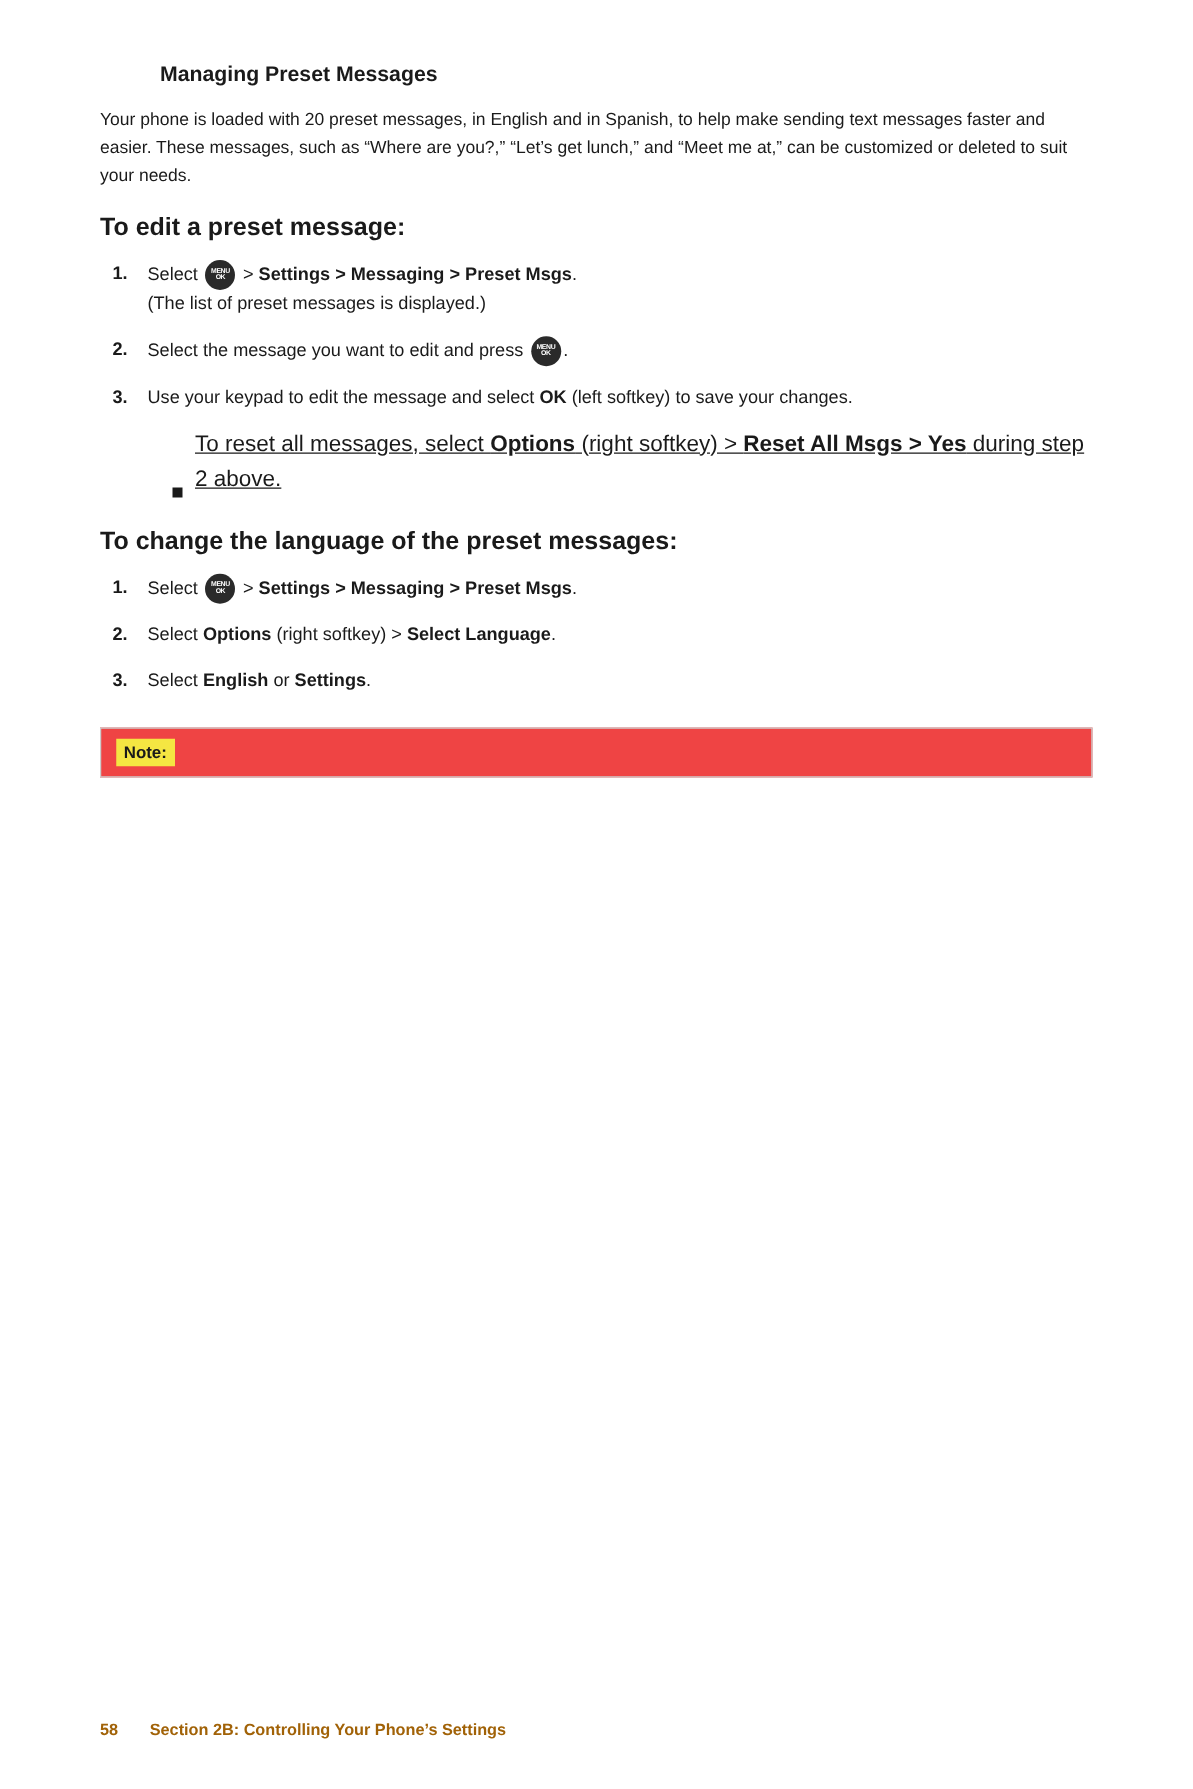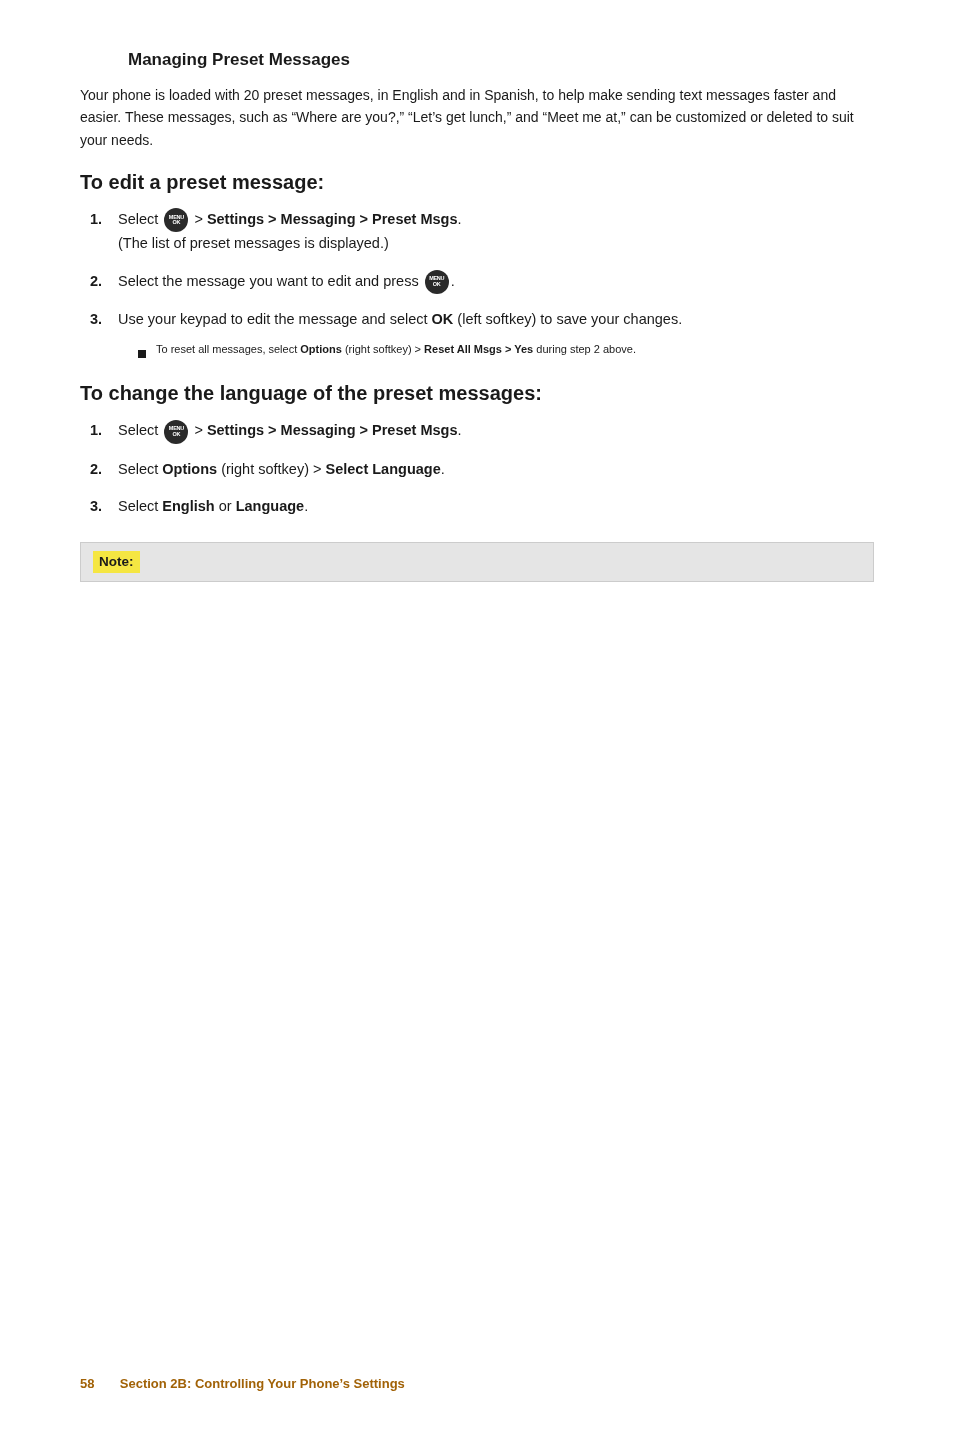--- a/index.html
+++ b/index.html
@@ -105,23 +105,24 @@
 
     .bullet-list {
       list-style: none;
       padding-left: 20px;
       margin-top: 10px;
     }
 
     .bullet-list li {
       display: flex;
       align-items: flex-end;
-      font-size: 11px;
+      font-size: 18px;
       line-height: 1.6;
       margin-bottom: 4px;
+      text-decoration: underline;
     }
 
     .bullet-square {
       display: inline-block;
       width: 8px;
       height: 8px;
       background: #1a1a1a;
       margin-right: 10px;
       margin-top: 6px;
       flex-shrink: 0;
@@ -129,21 +130,21 @@
 
     .note-box {
       display: flex;
       align-items: flex-start;
       border: 1px solid #cccccc;
       padding: 8px 12px;
       margin-top: 24px;
       margin-bottom: 24px;
       font-size: 13.5px;
       line-height: 1.5;
-      background: #e5e5e5;
+      background: #ef4444;
     }
 
     .note-label {
       font-weight: bold;
       background: #f5e642;
       padding: 1px 6px;
       margin-right: 10px;
       font-size: 13.5px;
       white-space: nowrap;
       flex-shrink: 0;
@@ -236,21 +237,21 @@
     <li>
       <span class="list-number">2.</span>
       <span class="list-content">
         Select <span class="bold">Options</span> (right softkey) &gt; <span class="bold">Select Language</span>.
       </span>
     </li>
 
     <li>
       <span class="list-number">3.</span>
       <span class="list-content">
-        Select <span class="bold">English</span> or <span class="bold">Language</span>.
+        Select <span class="bold">English</span> or <span class="bold">Settings</span>.
       </span>
     </li>
   </ol>
 
   <div class="note-box">
     <span class="note-label">Note:</span>
   </div>
 
 </div>
 

